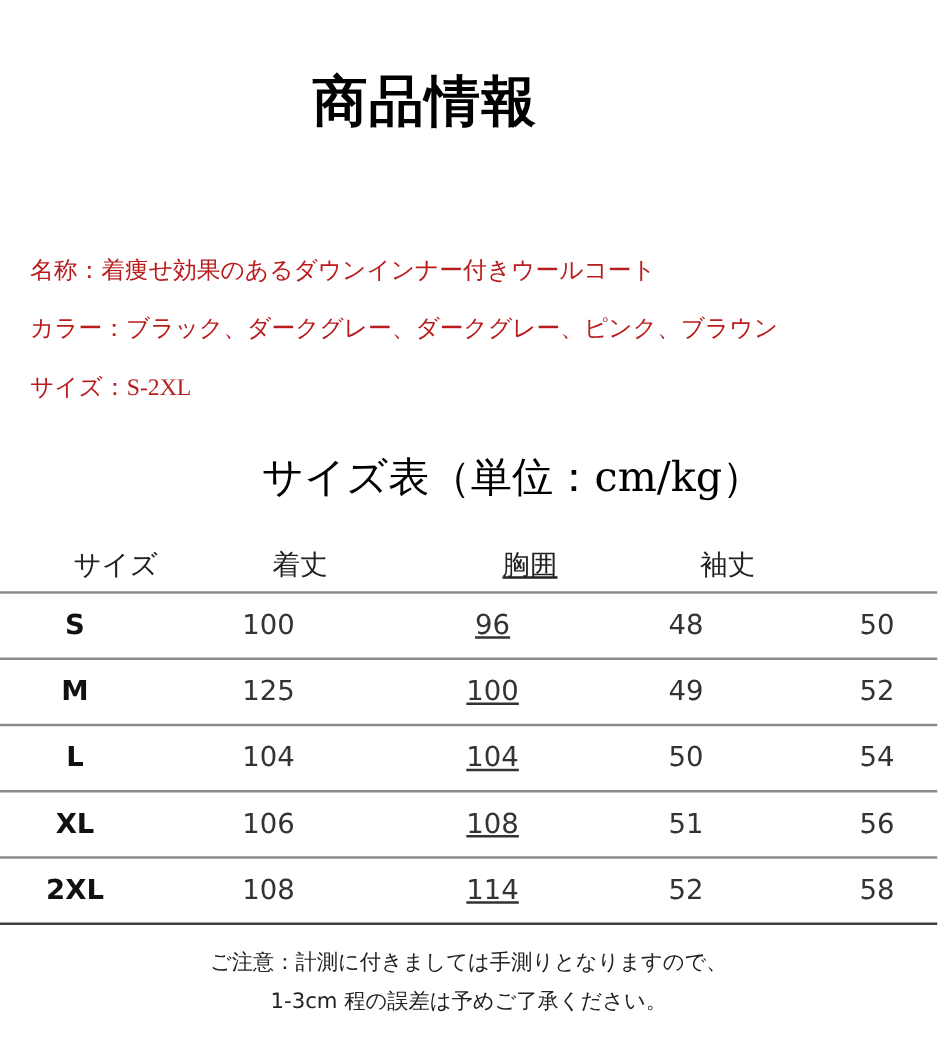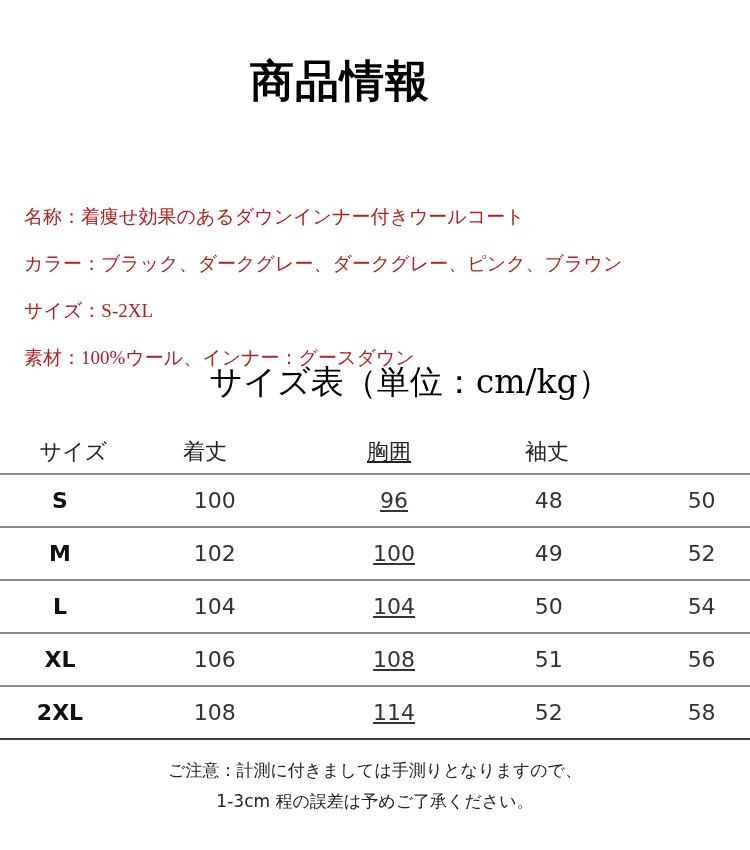--- a/index.html
+++ b/index.html
@@ -19,33 +19,32 @@
     .thead { display: flex; height: 43px; align-items: center; font-family: "DejaVu Serif", serif; font-size: 22px; color: #222; }
     .row { display: flex; height: 51px; align-items: center; border-top: 2px solid #8a8a8a; font-family: "DejaVu Sans", sans-serif; font-size: 22px; color: #333; }
     .row.last { border-bottom: 2px solid #404040; }
     .c { text-align: center; }
     .c0 { width: 124px; }
     .c1 { width: 196px; }
     .c2 { width: 100px; margin-left: 36px; text-decoration: underline; }
     .c3 { width: 100px; margin-left: 58px; }
     .c4 { width: 100px; margin-left: 56px; }
     .row .c0 { font-weight: bold; color: #111; }
-    .thead .c0 { text-align: right; padding-left: 8px; width: 99px; }
+    .thead .c0 { text-align: center; padding-left: 43px; width: 99px; }
     .note { position: absolute; left: 0; width: 750px; top: 755px; text-align: center; font-family: "DejaVu Sans", sans-serif; font-size: 17px; color: #222; line-height: 31px; }
   </style>
 </head>
 <body>
 
 <div class="title">商品情報</div>
 
 <div class="info">
   <div class="line">名称：着痩せ効果のあるダウンインナー付きウールコート</div>
   <div class="line">カラー：ブラック、ダークグレー、ダークグレー、ピンク、ブラウン</div>
   <div class="line">サイズ：S-2XL</div>
-  <div class="line">素材：100%ウール、インナー：グースダウン</div>
 </div>
 
 <div class="subtitle">サイズ表（単位：cm/kg）</div>
 
 <div class="table">
   <div class="thead">
     <div class="c c0">サイズ</div>
     <div class="c c1">着丈</div>
     <div class="c c2">胸囲</div>
     <div class="c c3">袖丈</div>
@@ -53,21 +52,21 @@
 
   <div class="row">
     <div class="c c0">S</div>
     <div class="c c1">100</div>
     <div class="c c2">96</div>
     <div class="c c3">48</div>
     <div class="c c4">50</div>
   </div>
   <div class="row">
     <div class="c c0">M</div>
-    <div class="c c1">102</div>
+    <div class="c c1">125</div>
     <div class="c c2">100</div>
     <div class="c c3">49</div>
     <div class="c c4">52</div>
   </div>
   <div class="row">
     <div class="c c0">L</div>
     <div class="c c1">104</div>
     <div class="c c2">104</div>
     <div class="c c3">50</div>
     <div class="c c4">54</div>

